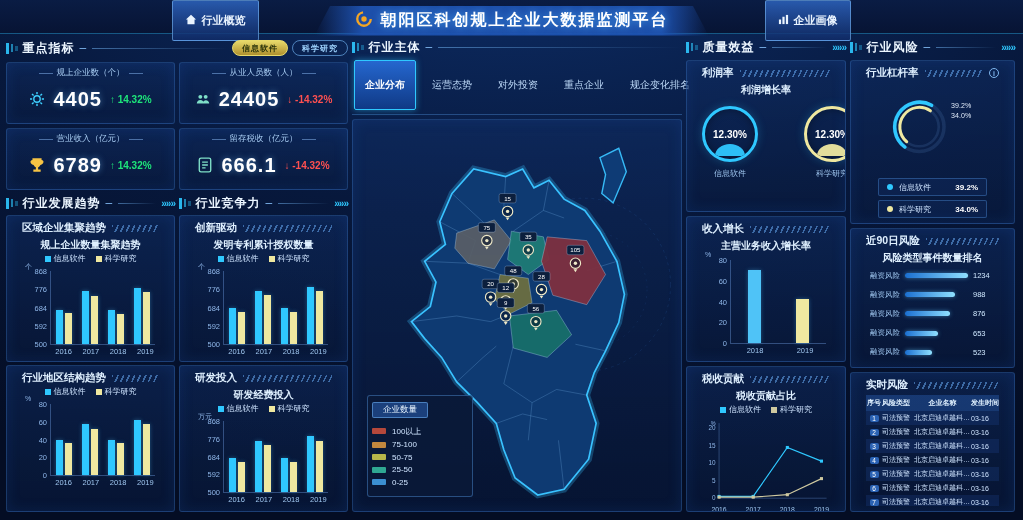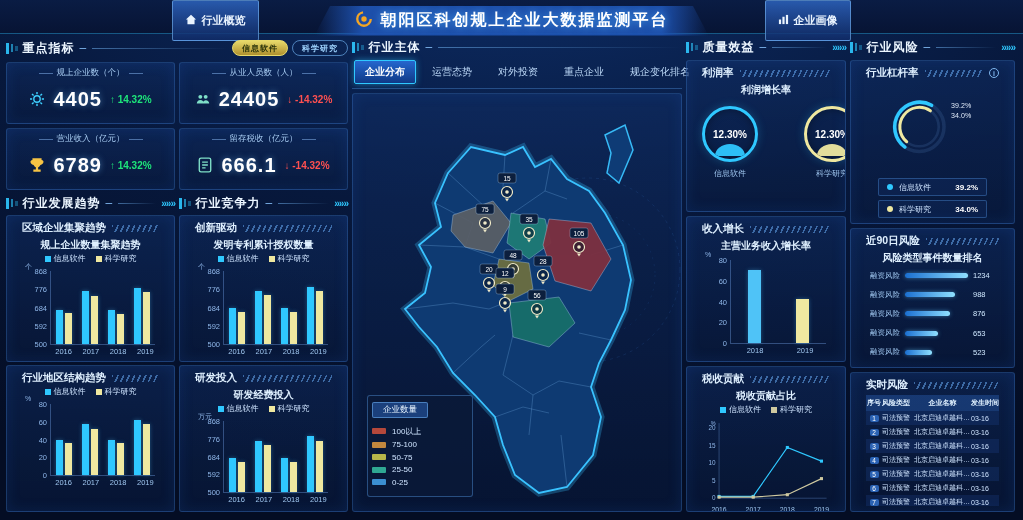--- a/index.html
+++ b/index.html
@@ -89,21 +89,21 @@
   .rt-head{display:flex;background:rgba(50,110,200,.35);font-weight:bold;color:#dff0ff;padding:3px 0;}
   .rt-row{display:flex;padding:2px 0;align-items:center;cursor:pointer;}
   .rt-row:nth-child(even){background:rgba(30,70,150,.25);}
   .rc0{width:16px;text-align:center;flex:none;}
   .rc1{width:32px;flex:none;}
   .rc2{flex:1;white-space:nowrap;overflow:hidden;text-overflow:ellipsis;}
   .rc3{width:28px;flex:none;}
   .seq{display:inline-block;min-width:9px;padding:0 1px;background:#2a62b4;border-radius:2px;text-align:center;color:#fff;font-size:6.5px;}
   
   .tabs{display:flex;align-items:center;gap:6px;border-bottom:1px solid rgba(90,160,240,.35);padding:0 2px 4px;flex:none;}
-  .tab{font-size:10px;color:#bcd8f7;padding:4px 10px;cursor:pointer;white-space:nowrap;}
+  .tab{font-size:10px;color:#bcd8f7;padding:17px 10px;cursor:pointer;white-space:nowrap;}
   .tab.active{background:linear-gradient(180deg,rgba(40,110,220,.9),rgba(16,60,140,.9));border:1px solid #2fc8ff;border-radius:2px;color:#fff;font-weight:bold;box-shadow:0 0 6px rgba(47,200,255,.5);}
   .map-card{position:relative;flex:1;overflow:hidden;}
   .map-card svg{position:absolute;inset:0;width:100%;height:100%;}
   .map-leg{position:absolute;left:14px;bottom:14px;width:106px;background:rgba(10,26,56,.78);border:1px solid rgba(90,160,240,.4);border-radius:3px;padding:6px 4px;font-size:8px;}
   .map-leg-title{display:inline-block;background:rgba(40,90,170,.6);border:1px solid rgba(120,190,255,.5);padding:1px 10px;font-size:8.5px;color:#e8f4ff;margin-bottom:4px;border-radius:2px;}
   .ml-row{display:flex;align-items:center;gap:6px;margin:3.5px 0;color:#cfe4ff;}
   .ml-row i{width:14px;height:6px;border-radius:1px;flex:none;}
   .lg i{vertical-align:middle;}
 </style>
 </head>

